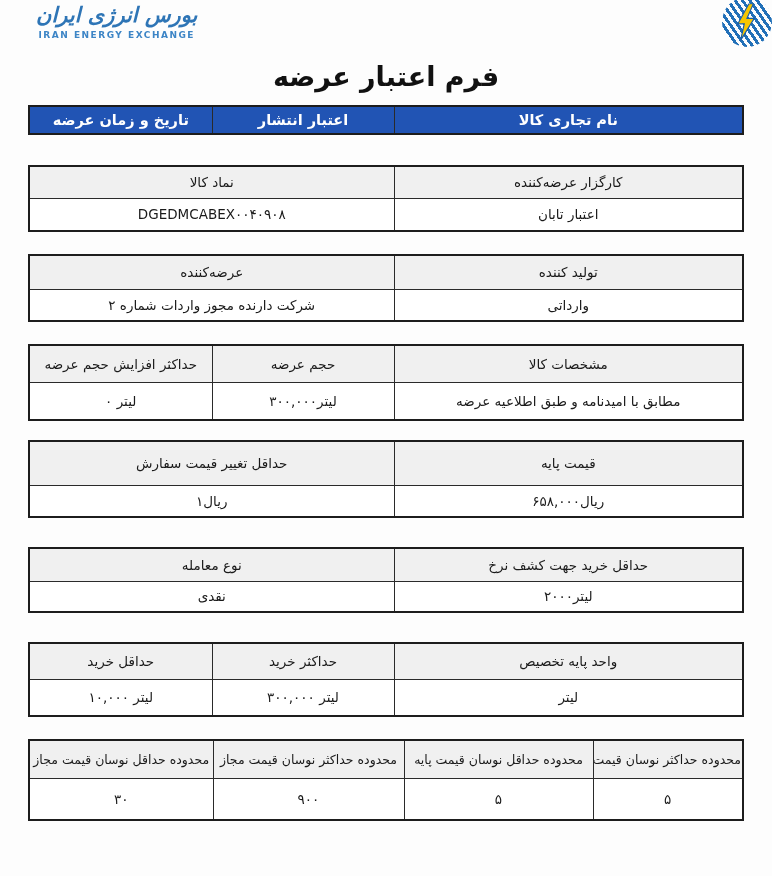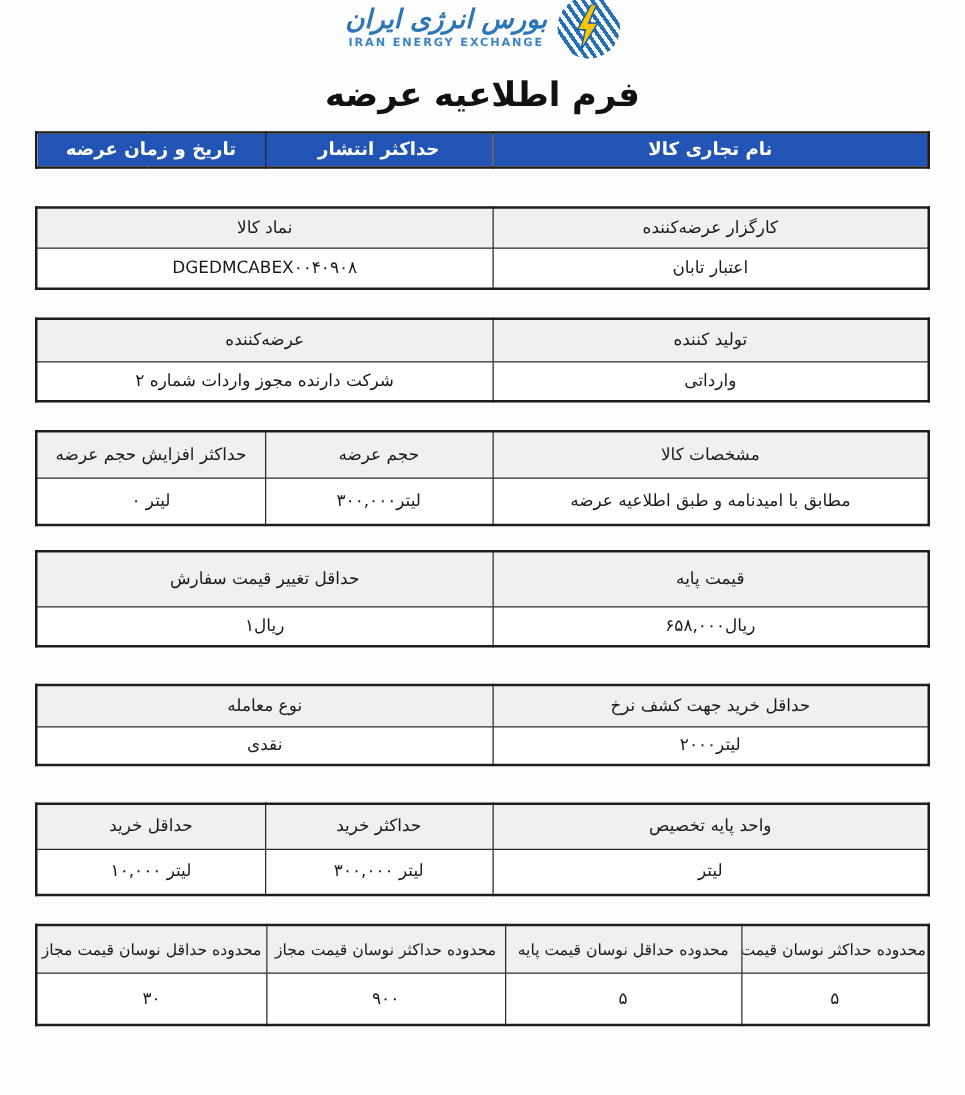--- a/index.html
+++ b/index.html
@@ -11,25 +11,26 @@
     height: 876px;
     margin: 0 auto;
     background: #fdfdfd;
     outline: 1px solid #e2e2e2;
     direction: rtl;
     overflow: hidden;
   }
   
   .logo {
     display: flex;
-    justify-content: center;
+    justify-content: space-between;
     align-items: flex-start;
     gap: 8px;
     padding-top: 0px;
     height: 52px;
+    padding-left: 36px;
   }
   .logo-mark {
     order: 1; 
     width: 50px; height: 50px;
     border-radius: 50%;
     background: repeating-linear-gradient(55deg, #2270b8 0 3px, #fdfdfd 3px 6px);
     position: relative;
     margin-top: -3px;
     flex: 0 0 auto;
   }
@@ -108,33 +109,33 @@
       <svg viewBox="0 0 24 40" width="22" height="37" aria-hidden="true">
         <path d="M14 0 L2 22 L9 22 L5 40 L20 16 L12 16 L19 0 Z" fill="#f7c600" stroke="#1a5ea8" stroke-width="1.3"></path>
       </svg>
     </div>
     <div class="logo-text">
       <div class="logo-fa">بورس انرژی ایران</div>
       <div class="logo-en">IRAN ENERGY EXCHANGE</div>
     </div>
   </div>
 
-  <div class="doc-title">فرم اطلاعیه عرضه</div>
+  <div class="doc-title">فرم اعتبار عرضه</div>
 
   <table class="t-trade">
     <colgroup>
         <col style="width:349px">
         <col style="width:182px">
         <col style="width:93px">
         <col style="width:90px">
       </colgroup>
     <tbody>
         <tr>
       <th>نام تجاری کالا</th>
-      <th>حداکثر انتشار</th>
+      <th>اعتبار انتشار</th>
       <th colspan="2">تاریخ و زمان عرضه</th>
     </tr>
   </tbody>
     </table>
   <div class="gap30"></div>
 
   <table class="t-broker">
     <colgroup>
         <col style="width:349px">
         <col style="width:365px">

